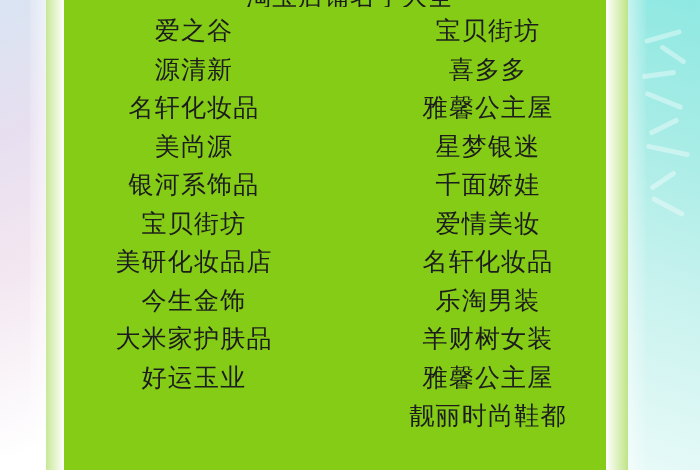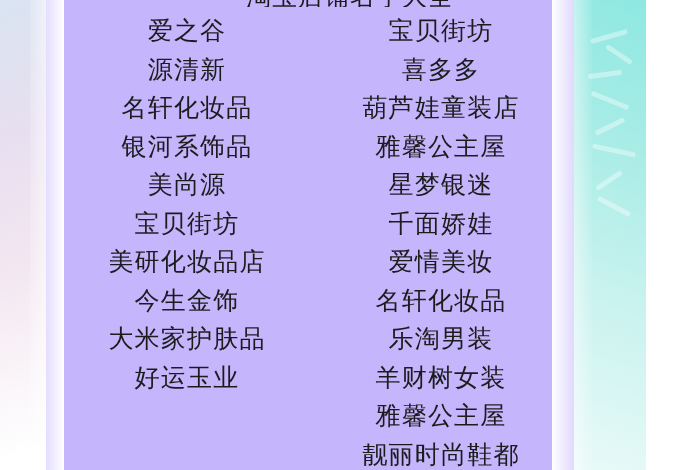--- a/index.html
+++ b/index.html
@@ -7,23 +7,23 @@
     padding: 0;
   }
   body {
     width: 700px;
     height: 470px;
     overflow: hidden;
     font-family: "DejaVu Sans", "Liberation Sans", sans-serif;
   }
   #page {
     position: relative;
-    width: 646px;
+    width: 700px;
     height: 470px;
-    background: #c4b5fd;
+    background: #84cc16;
     overflow: hidden;
   }
   
   .edge-left {
     position: absolute;
     left: 0;
     top: 0;
     width: 46px;
     height: 470px;
     background: linear-gradient(160deg, #d9e4f2 0%, #e7dff0 28%, #f2e6f0 55%, #ffffff 95%);
@@ -151,33 +151,32 @@
   <div class="top-sliver">
     <div class="bar">淘宝店铺名字大全</div>
   </div>
 
   <div class="columns">
 
     <div class="col">
       <div class="name">爱之谷</div>
       <div class="name">源清新</div>
       <div class="name">名轩化妆品</div>
+      <div class="name">美尚源</div>
       <div class="name">银河系饰品</div>
-      <div class="name">美尚源</div>
       <div class="name">宝贝街坊</div>
       <div class="name">美研化妆品店</div>
       <div class="name">今生金饰</div>
       <div class="name">大米家护肤品</div>
       <div class="name">好运玉业</div>
     </div>
 
     <div class="col">
       <div class="name">宝贝街坊</div>
       <div class="name">喜多多</div>
-      <div class="name">葫芦娃童装店</div>
       <div class="name">雅馨公主屋</div>
       <div class="name">星梦银迷</div>
       <div class="name">千面娇娃</div>
       <div class="name">爱情美妆</div>
       <div class="name">名轩化妆品</div>
       <div class="name">乐淘男装</div>
       <div class="name">羊财树女装</div>
       <div class="name">雅馨公主屋</div>
       <div class="name">靓丽时尚鞋都</div>
     </div>

